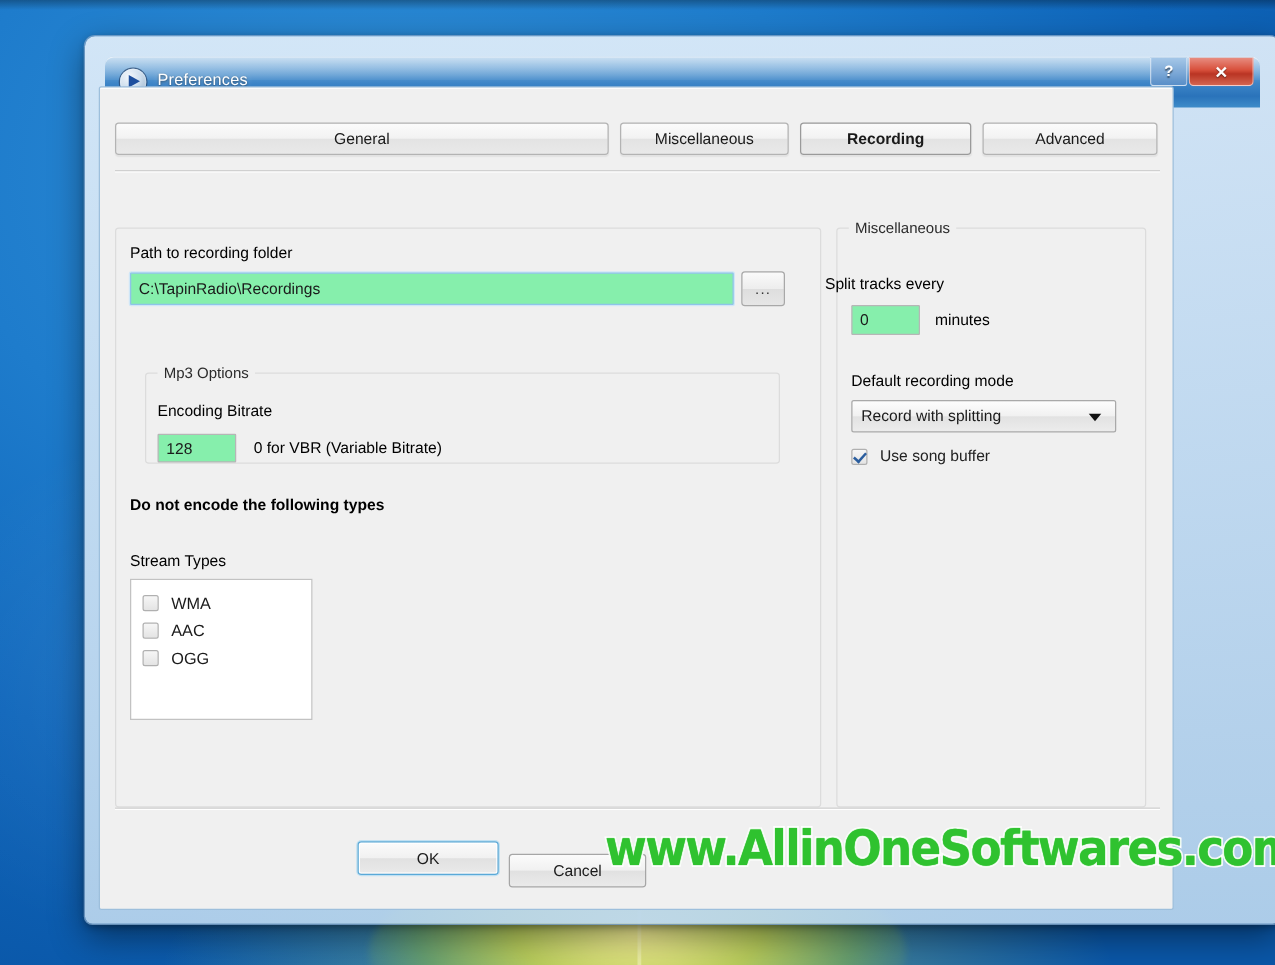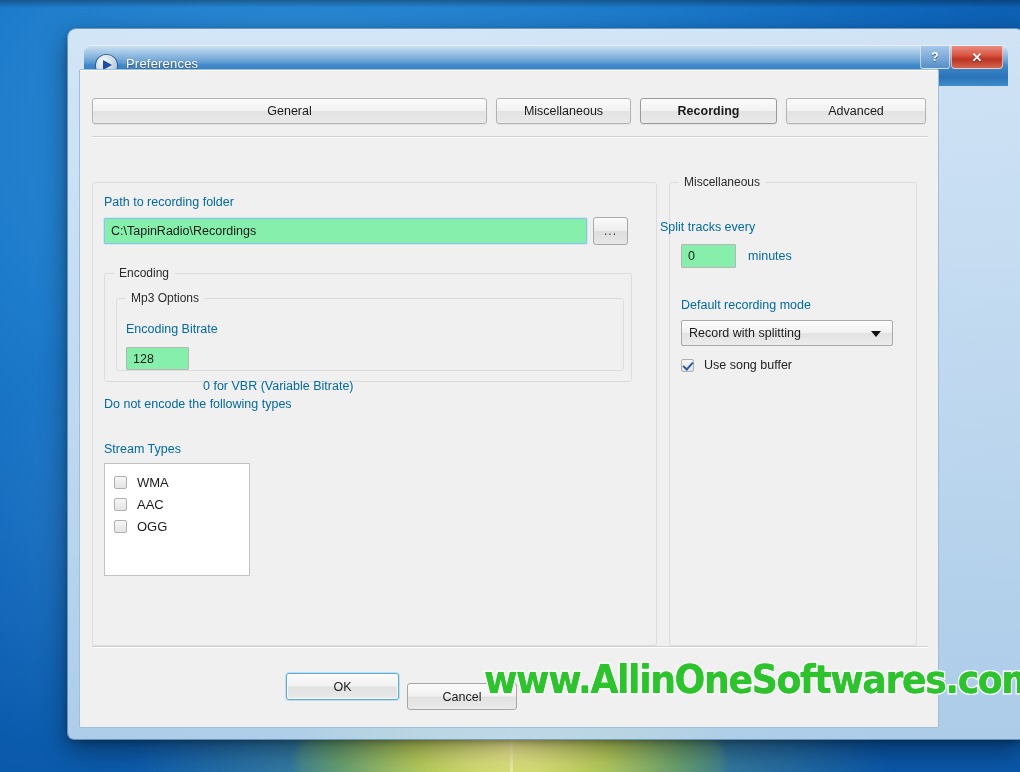--- a/index.html
+++ b/index.html
@@ -213,21 +213,21 @@
     top: -8px; left: 9px;
     background: #f0f0f0;
     padding: 0 5px;
     font-size: 12px;
     color: #2b2b2b;
   }
 
   .lbl {
     position: absolute;
     font-size: 12.5px;
-    color: #0369a1;
+    color: #000000;
     white-space: nowrap;
   }
 
   
   .tinput {
     position: absolute;
     background: #86efac;
     border: 1px solid #b6b6b6;
     box-sizing: border-box;
     font-size: 12.5px;
@@ -396,35 +396,32 @@
     </div>
 
     <div class="groupbox" style="left:12px; top:112px; width:565px; height:464px;"></div>
 
     <div class="lbl" style="left:24px; top:125px;">Path to recording folder</div>
 
     <div class="tinput focus" style="left:24px; top:148px; width:483px; height:26px;">C:\TapinRadio\Recordings</div>
 
     <div class="browsebtn" style="left:513px; top:147px; width:35px; height:28px;">...</div>
 
-    <div class="groupbox" style="left:24px; top:203px; width:528px; height:109px;">
-      <span class="gb-title">Encoding</span>
-    </div>
 
     <div class="groupbox" style="left:36px; top:228px; width:508px; height:73px;">
       <span class="gb-title">Mp3 Options</span>
     </div>
 
     <div class="lbl" style="left:46px; top:252px;">Encoding Bitrate</div>
 
     <div class="tinput" style="left:46px; top:277px; width:63px; height:23px;">128</div>
 
-    <div class="lbl" style="left:123px; top:281px;margin-top:28px;">0 for VBR (Variable Bitrate)</div>
-
-    <div class="lbl" style="left:24px; top:327px;">Do not encode the following types</div>
+    <div class="lbl" style="left:123px; top:281px;">0 for VBR (Variable Bitrate)</div>
+
+    <div class="lbl" style="left:24px; top:327px;font-weight:bold;">Do not encode the following types</div>
 
     <div class="lbl" style="left:24px; top:372px;">Stream Types</div>
 
     <div class="listbox" style="left:24px; top:393px; width:146px; height:113px;">
       <div class="lrow">
         <span class="cbx"></span>
         <span>WMA</span>
       </div>
       <div class="lrow">
         <span class="cbx"></span>

